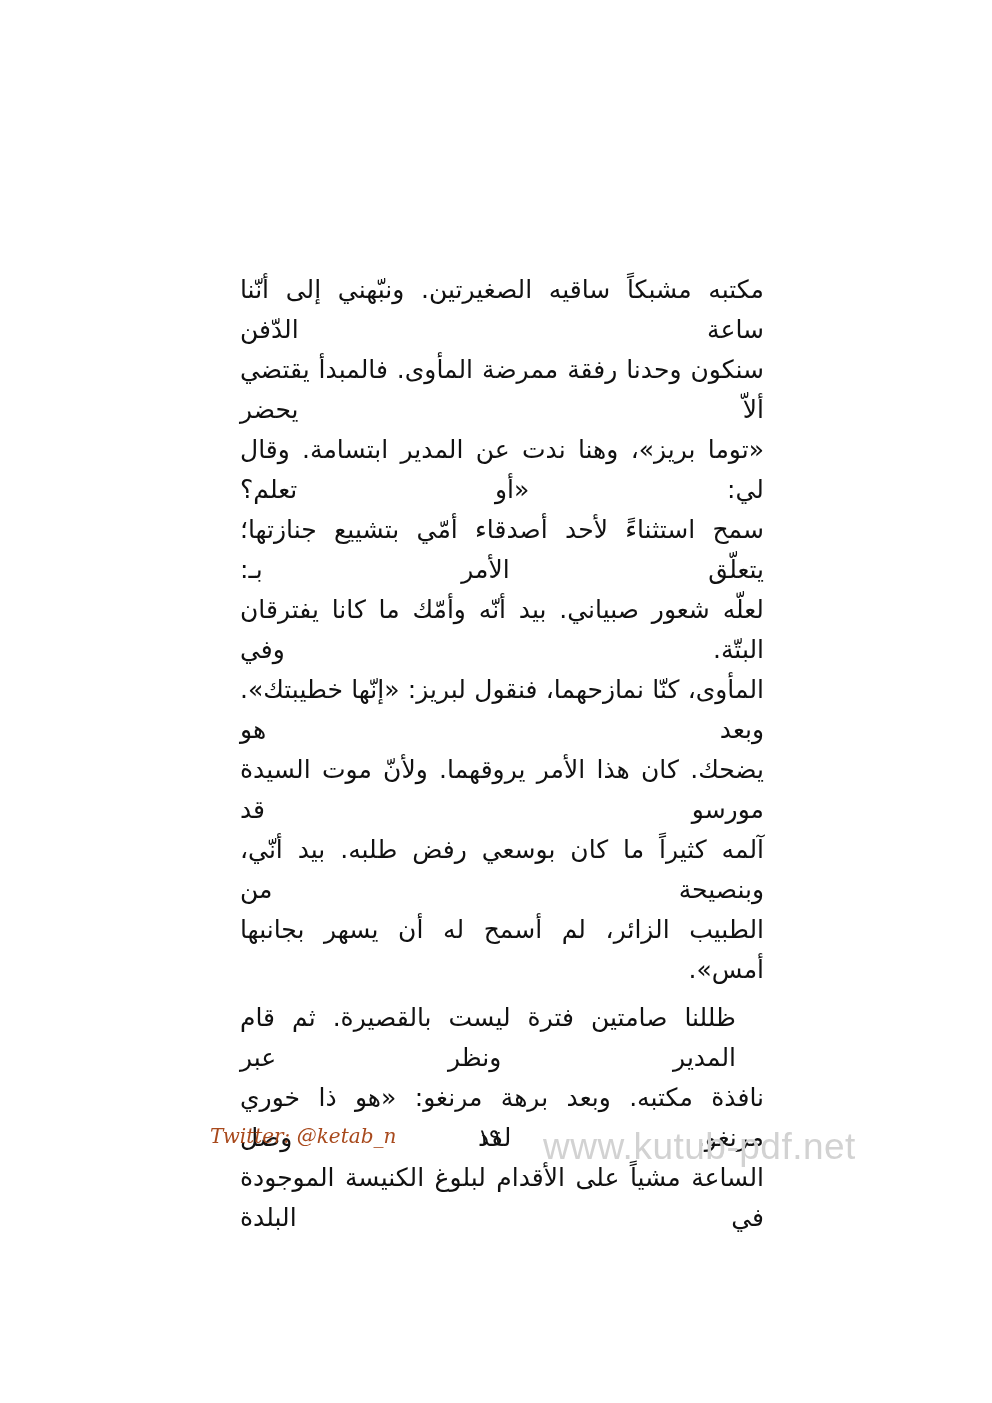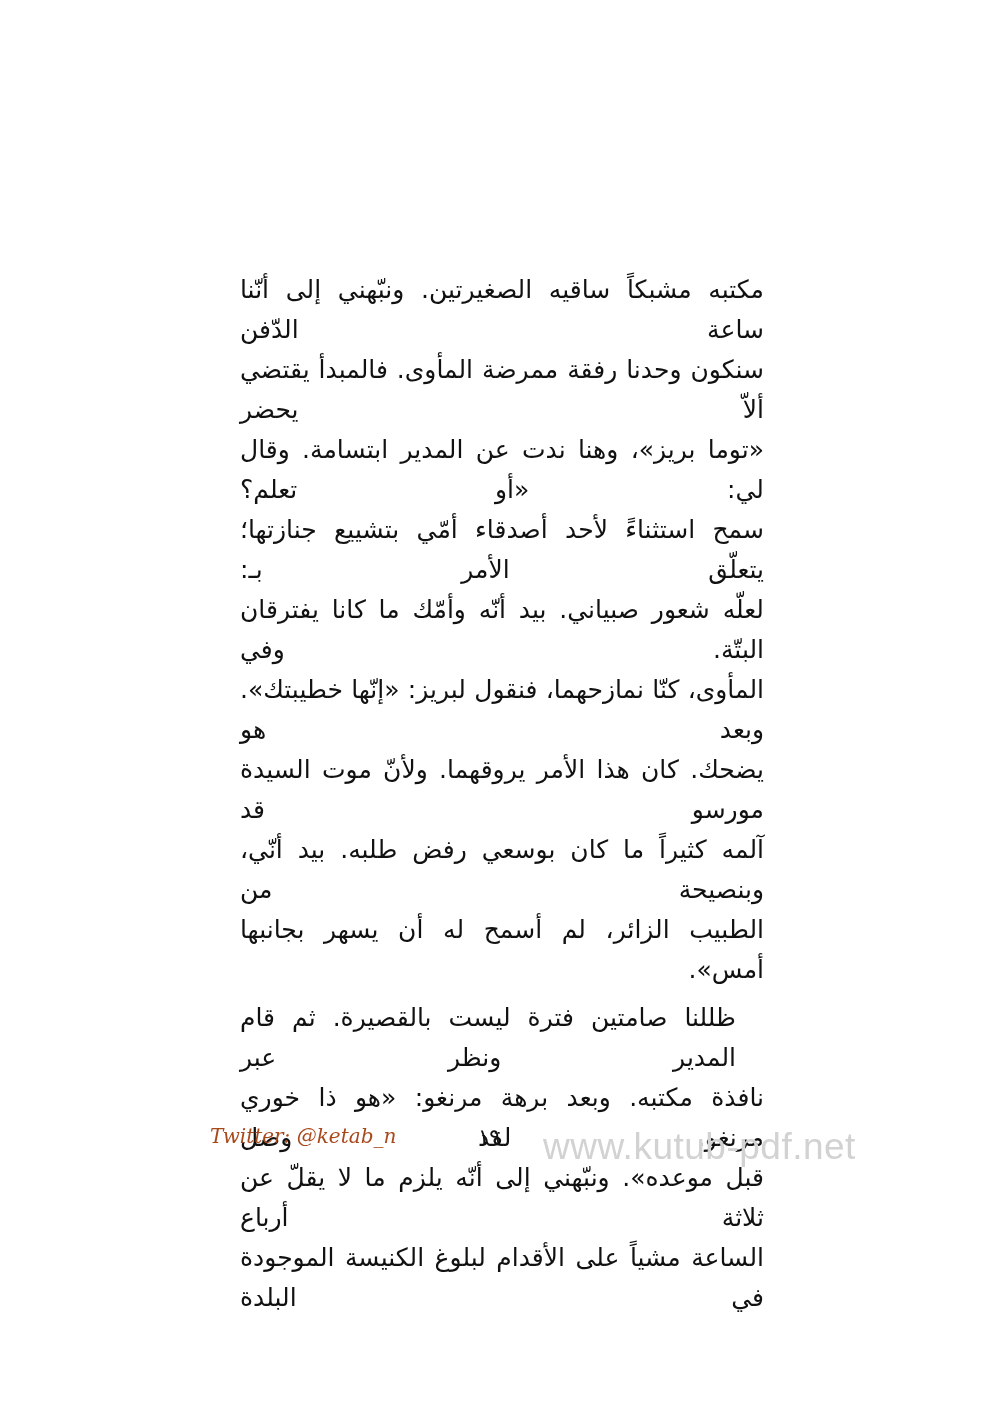--- a/index.html
+++ b/index.html
@@ -87,21 +87,20 @@
         <div class="line">سمح استثناءً لأحد أصدقاء أمّي بتشييع جنازتها؛ يتعلّق الأمر بـ:</div>
         <div class="line">لعلّه شعور صبياني. بيد أنّه وأمّك ما كانا يفترقان البتّة. وفي</div>
         <div class="line">المأوى، كنّا نمازحهما، فنقول لبريز: «إنّها خطيبتك». وبعد هو</div>
         <div class="line">يضحك. كان هذا الأمر يروقهما. ولأنّ موت السيدة مورسو قد</div>
         <div class="line">آلمه كثيراً ما كان بوسعي رفض طلبه. بيد أنّي، وبنصيحة من</div>
         <div class="line last-line">الطبيب الزائر، لم أسمح له أن يسهر بجانبها أمس».</div>
       </div>
       <div class="para">
         <div class="line first-indent">ظللنا صامتين فترة ليست بالقصيرة. ثم قام المدير ونظر عبر</div>
         <div class="line">نافذة مكتبه. وبعد برهة مرنغو: «هو ذا خوري مرنغو. لقد وصل</div>
-        <div class="line">قبل موعده». ونبّهني إلى أنّه يلزم ما لا يقلّ عن ثلاثة أرباع</div>
         <div class="line">الساعة مشياً على الأقدام لبلوغ الكنيسة الموجودة في البلدة</div>
       </div>
     </div>
 
   <div class="footer-twitter">Twitter: @ketab_n</div>
 
   <div class="footer-pagenum">١٩</div>
 
   <div class="footer-watermark">www.kutub-pdf.net</div>
 

